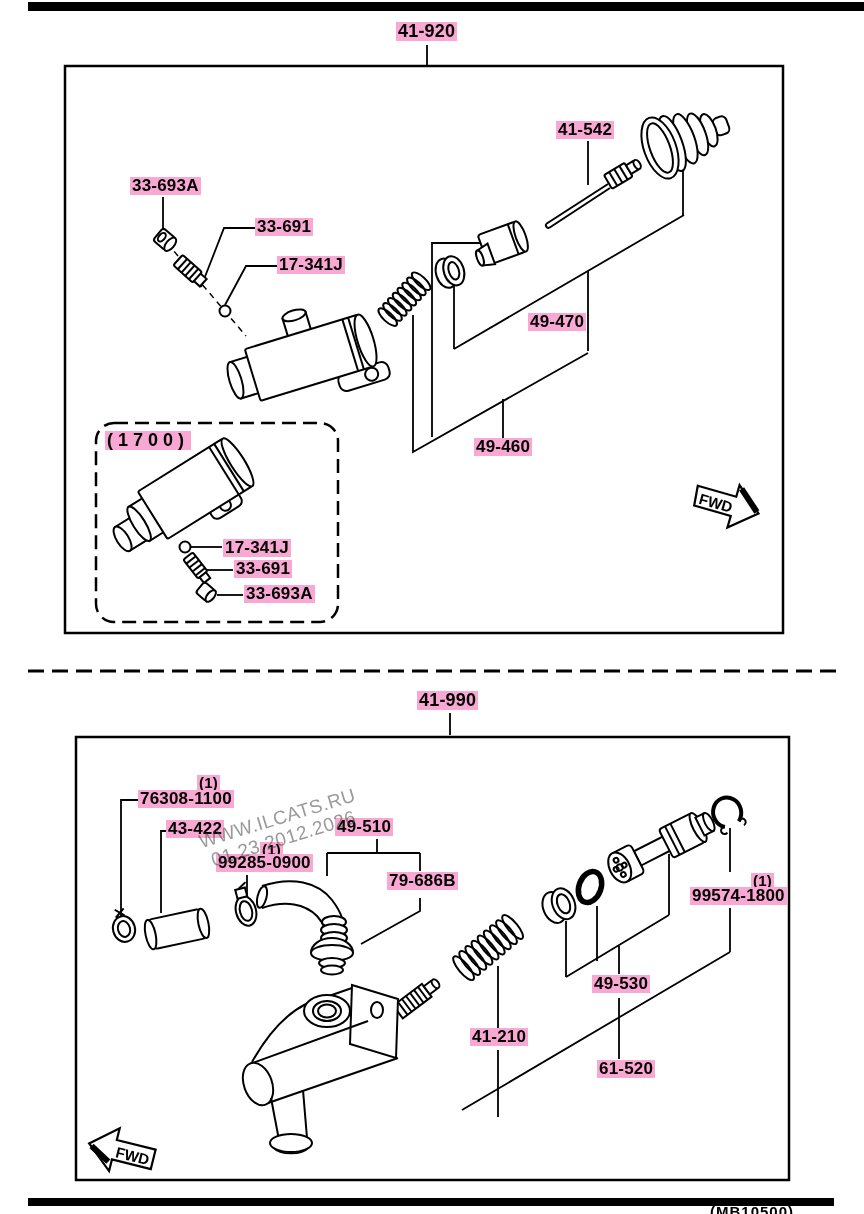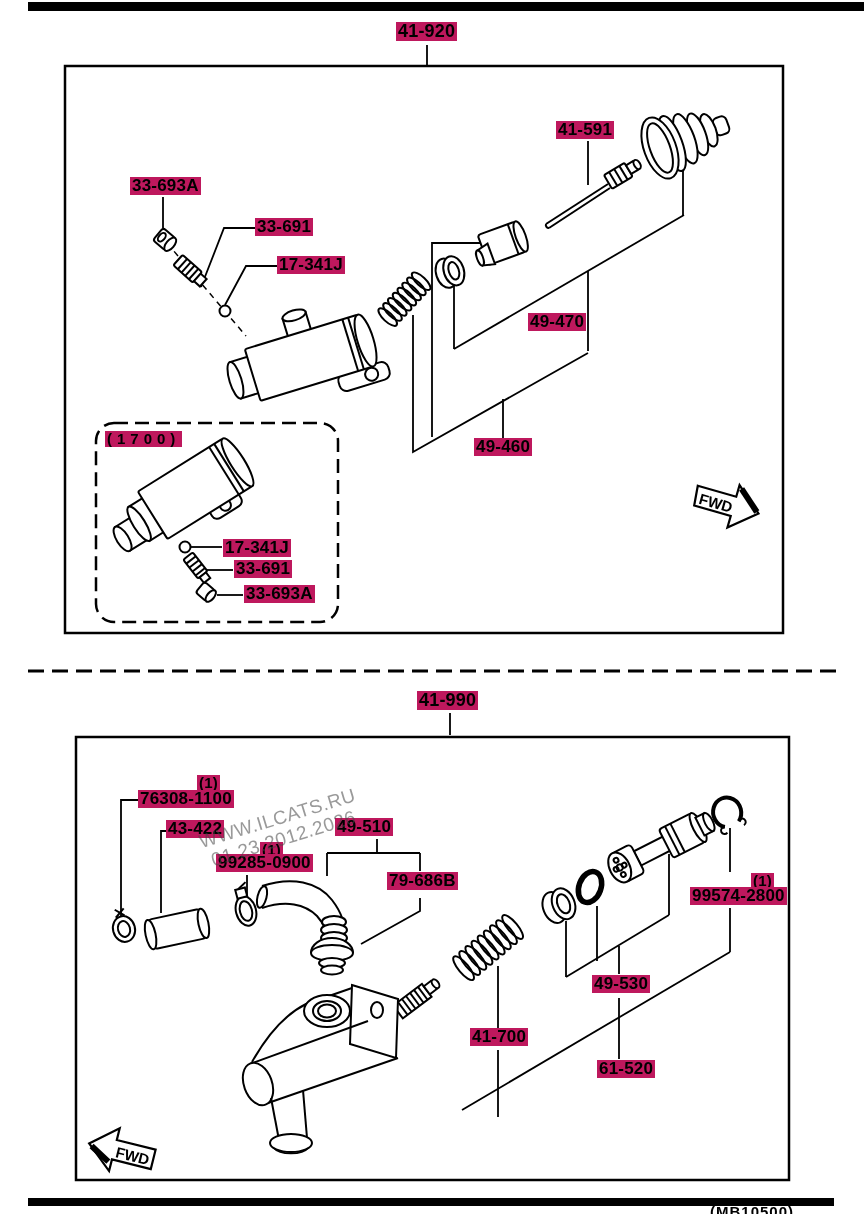--- a/index.html
+++ b/index.html
@@ -1,23 +1,23 @@
 <!DOCTYPE html>
 <html><head>
 <meta charset="utf-8">
 <style>
   html,body{margin:0;padding:0;background:#e8e8e8;}
   .page{position:relative;width:864px;height:1214px;background:#fff;overflow:hidden;
         font-family:"Liberation Sans",sans-serif;color:#000;}
   .page svg{position:absolute;left:0;top:0;z-index:1;}
   .lbl{position:absolute;z-index:2;font-weight:bold;font-size:17px;line-height:1.08;
-       background:#be185d;padding:0 2px;white-space:nowrap;letter-spacing:.2px;}
+       background:#f9a8d4;padding:0 2px;white-space:nowrap;letter-spacing:.2px;}
   .lbl.big{font-size:18px;}
   .lbl.qty{font-size:15px;}
-  .lbl.spread{font-size:15px;letter-spacing:5px;text-align:right;}
+  .lbl.spread{font-size:18px;letter-spacing:5px;text-align:right;}
   .watermark{position:absolute;z-index:3;left:193px;top:833px;width:170px;
        transform:rotate(-17deg);transform-origin:left top;
        color:rgba(70,70,70,.55);font-size:19px;line-height:21px;font-weight:normal;
        text-align:center;letter-spacing:.5px;pointer-events:none;}
   .footer-code{position:absolute;z-index:2;left:710px;top:1203px;font-weight:bold;font-size:15px;
        letter-spacing:1px;}
 </style>
 </head>
 <body>
 
@@ -307,40 +307,40 @@
       <line x1="23" y1="33" x2="3" y2="22" stroke-width="6"></line>
       <text x="28" y="27" font-size="15" font-weight="bold" fill="#000" stroke="none" font-family="Liberation Sans, sans-serif">FWD</text>
     </g>
   </g>
 </svg>
 
 <div class="lbl big" style="left:396px;top:22px">41-920</div>
 <div class="lbl" style="left:130px;top:177px">33-693A</div>
 <div class="lbl" style="left:255px;top:218px">33-691</div>
 <div class="lbl" style="left:277px;top:256px">17-341J</div>
-<div class="lbl" style="left:556px;top:121px">41-591</div>
+<div class="lbl" style="left:556px;top:121px">41-542</div>
 <div class="lbl" style="left:528px;top:313px">49-470</div>
 <div class="lbl" style="left:474px;top:438px">49-460</div>
 <div class="lbl spread" style="left:105px;top:431px">(1700)</div>
 <div class="lbl" style="left:223px;top:539px">17-341J</div>
 <div class="lbl" style="left:234px;top:560px">33-691</div>
 <div class="lbl" style="left:244px;top:585px">33-693A</div>
 
 <div class="lbl big" style="left:417px;top:691px">41-990</div>
 <div class="lbl qty" style="left:197px;top:775px">(1)</div>
 <div class="lbl" style="left:138px;top:790px">76308-1100</div>
 <div class="lbl" style="left:166px;top:820px">43-422</div>
 <div class="lbl qty" style="left:260px;top:842px">(1)</div>
 <div class="lbl" style="left:216px;top:854px">99285-0900</div>
 <div class="lbl" style="left:335px;top:818px">49-510</div>
 <div class="lbl" style="left:387px;top:872px">79-686B</div>
 <div class="lbl qty" style="left:751px;top:873px">(1)</div>
-<div class="lbl" style="left:690px;top:887px">99574-2800</div>
+<div class="lbl" style="left:690px;top:887px">99574-1800</div>
 <div class="lbl" style="left:592px;top:975px">49-530</div>
-<div class="lbl" style="left:470px;top:1028px">41-700</div>
+<div class="lbl" style="left:470px;top:1028px">41-210</div>
 <div class="lbl" style="left:597px;top:1060px">61-520</div>
 
 <div class="watermark">
   <div>WWW.ILCATS.RU</div>
   <div>01.23.2012.2026</div>
 </div>
 
 <div class="footer-code">(MB10500)</div>
 
 </div>

